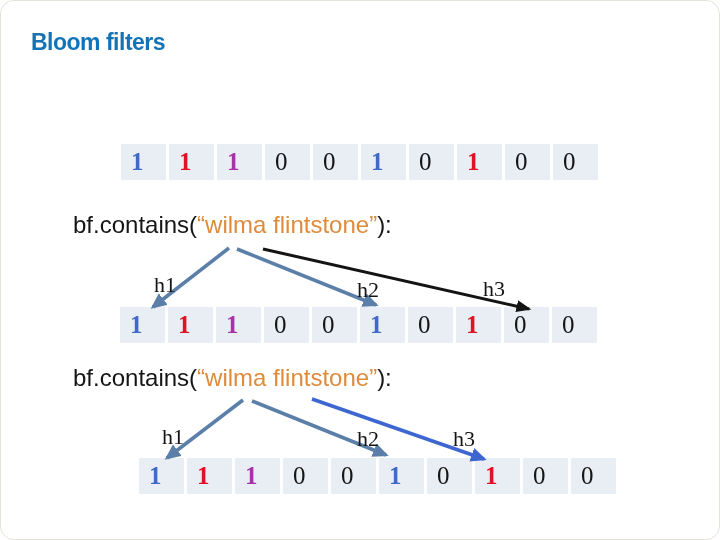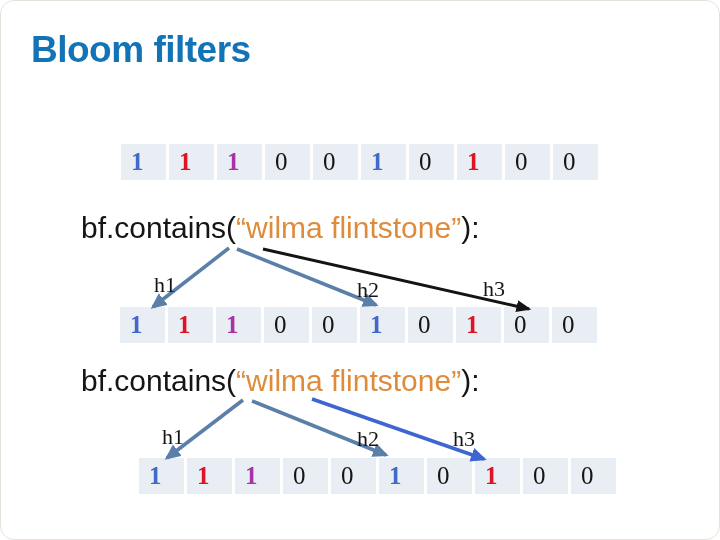--- a/index.html
+++ b/index.html
@@ -7,41 +7,41 @@
     position:relative;
     width:718px;height:538px;
     background:#fff;
     border:1px solid var(--slide-border,#e5e2dc);
     border-radius:14px;
     overflow:hidden;
     font-family:"Liberation Sans",sans-serif;
   }
   .title{
     position:absolute;left:30px;top:28px;
-    font-size:37px;font-weight:bold;letter-spacing:-0.5px;
+    font-size:23px;font-weight:bold;letter-spacing:-0.5px;
     color:var(--title-blue,#1273b7);
   }
   .bit-row{
     position:absolute;display:flex;gap:3px;
   }
   #row0{left:120px;top:143px;}
   #row1{left:119px;top:306px;}
   #row2{left:138px;top:457px;}
   .cell{
     width:45px;height:36px;box-sizing:border-box;
     background:var(--cell-bg,#e9edf4);
     font-family:"Liberation Serif",serif;
     font-size:25px;line-height:35px;
     padding-left:10px;
     color:var(--ink,#151515);
   }
   .cell.one{font-weight:bold;}
   .query{
-    position:absolute;left:80px;
-    font-size:30px;color:var(--ink,#151515);
+    position:absolute;left:72px;
+    font-size:24px;color:var(--ink,#151515);
     white-space:nowrap;
   }
   #query0{top:210px;}
   #query1{top:363px;}
   .query .arg{color:var(--string-orange,#de8b3b);}
   .hash-label{
     position:absolute;
     font-family:"Liberation Serif",serif;
     font-size:22px;color:var(--ink,#151515);
   }

